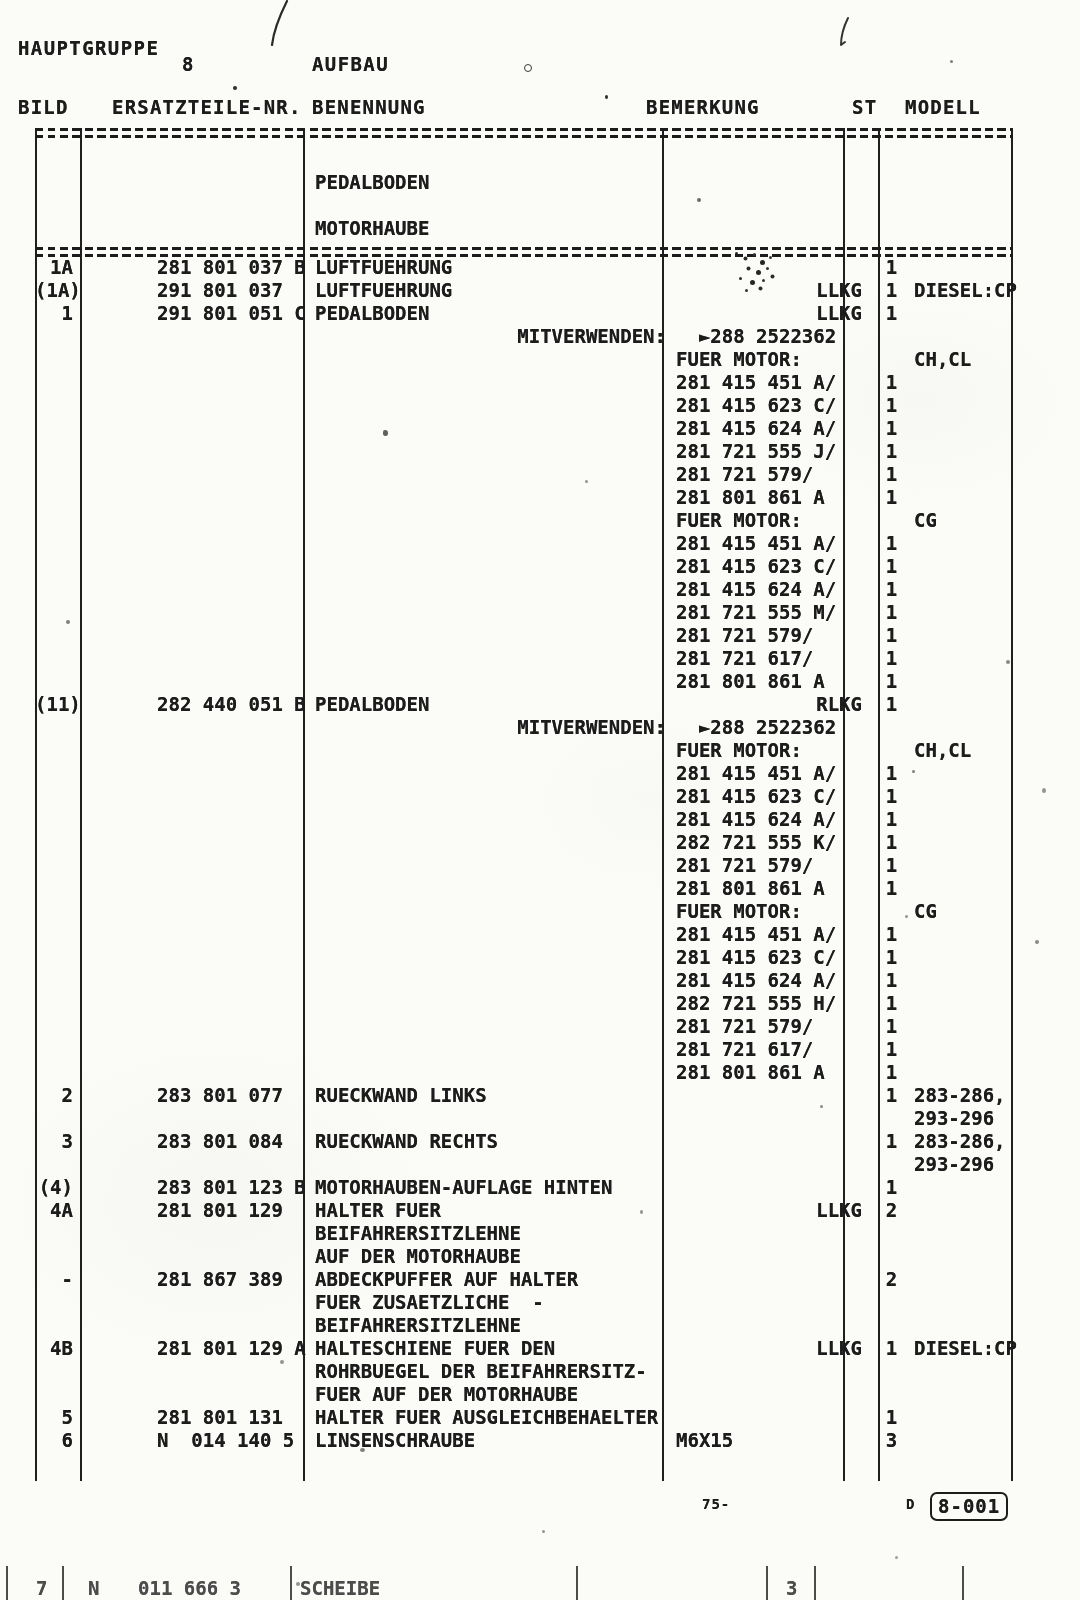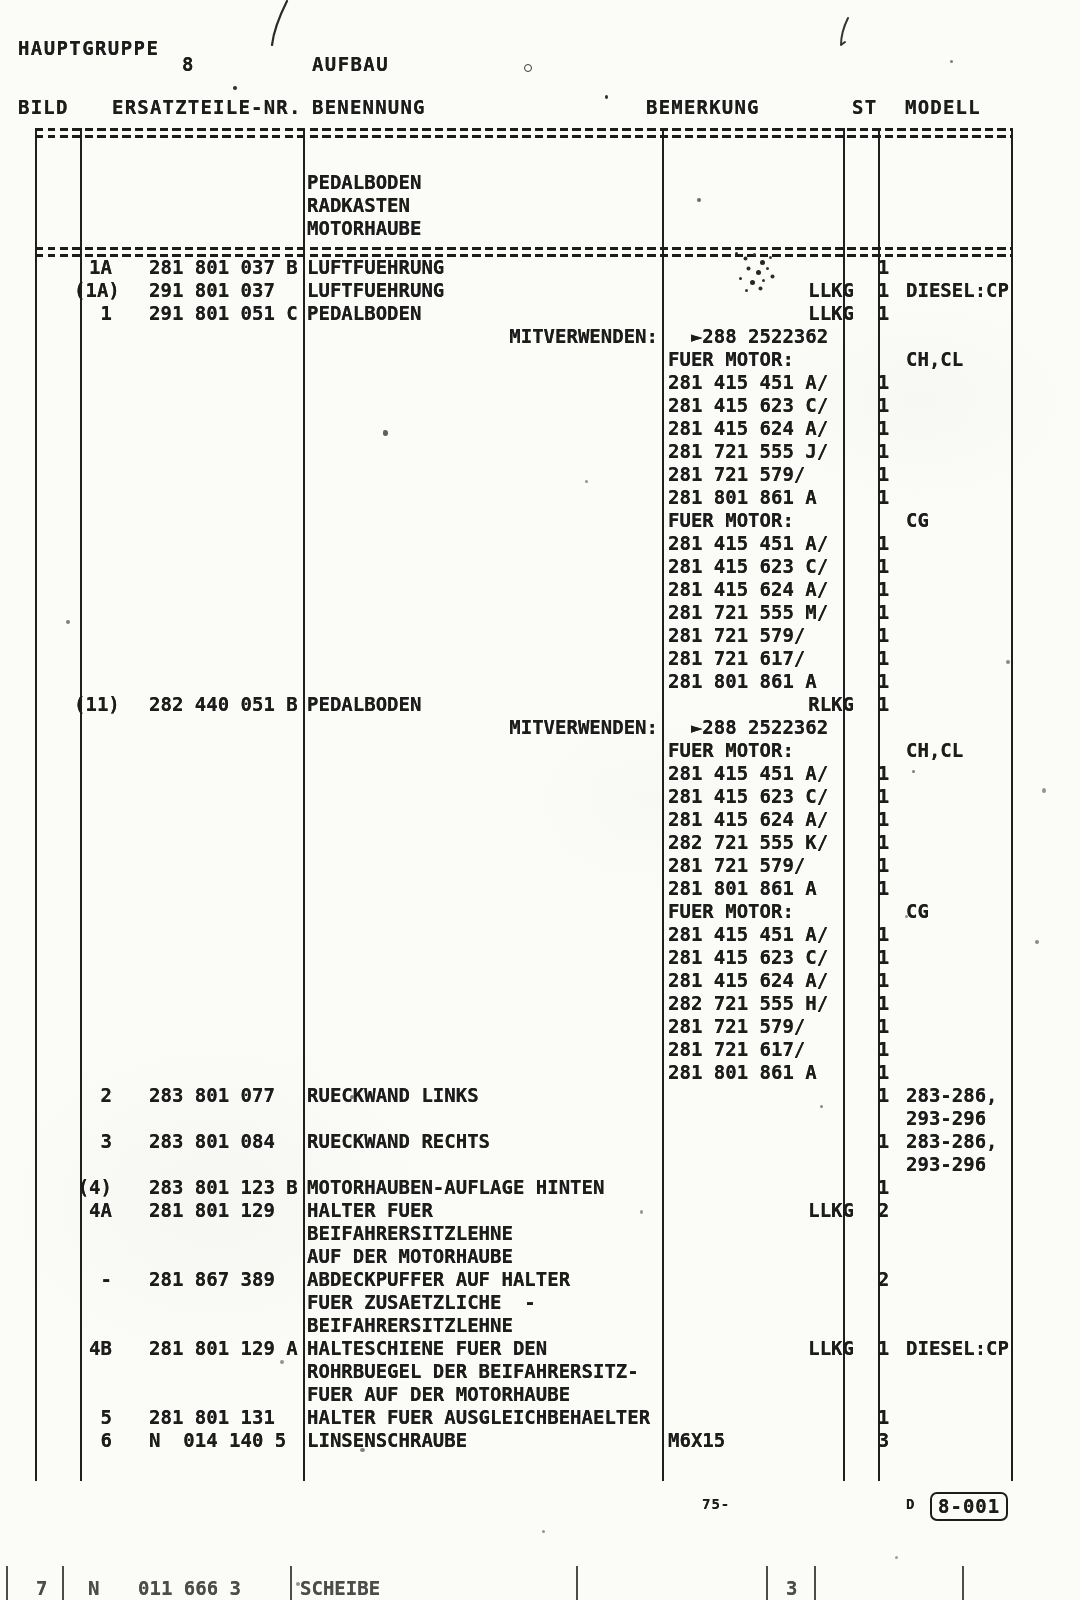--- a/index.html
+++ b/index.html
@@ -38,26 +38,26 @@
     background-image:
       repeating-linear-gradient(90deg, #1c1c1c 0px, #1c1c1c 8px, transparent 8px, transparent 12.5px),
       repeating-linear-gradient(90deg, #1c1c1c 0px, #1c1c1c 8px, transparent 8px, transparent 12.5px);
     background-size: 100% 3px, 100% 3px;
     background-position: 0 0, 0 7px;
     background-repeat: no-repeat, no-repeat;
   }
 
   
   .rows { position: absolute; left: 0; width: 978px; }
-  .trow { display: flex; height: 23px; line-height: 23px; font-size: 19px; padding-left: 39px; }
+  .trow { display: flex; height: 23px; line-height: 23px; font-size: 19px; }
   .trow span { white-space: pre; text-shadow: 0 0 0.6px rgba(25,25,25,0.85); }
   .c { flex: none; overflow: visible; }
   .c-bild   { width: 45px;  display: flex; padding-right: 7px; }
   .c-bild span { margin-left: auto; }
-  .c-nr     { width: 185px; padding-left: 30px; }
+  .c-nr     { width: 185px; padding-left: 30px; margin-left: 47px; }
   .c-ben    { width: 359px; display: flex; justify-content: space-between; padding: 0 5px 0 3px; }
   .c-bem    { width: 203px; display: flex; justify-content: space-between; padding: 0 12px 0 5px; }
   .c-st     { width: 35px;  text-align: center; }
   .c-modell { width: 135px; padding-left: 5px; }
 
   
   .footer-text { font-size: 14px; letter-spacing: 1px; }
   .code-box {
     position: absolute; left: 930px; top: 1492px;
     border: 2.5px solid #1c1c1c; border-radius: 7px;
@@ -127,24 +127,20 @@
             <span></span>
           </div>
           <div class="c c-st"><span></span></div>
           <div class="c c-modell"><span></span></div>
         </div>
         <div class="trow ink">
           <div class="c c-bild">
             <span></span>
           </div>
           <div class="c c-nr"><span></span></div>
-          <div class="c c-ben">
-            <span>RADKASTEN</span>
-            <span></span>
-          </div>
           <div class="c c-bem">
             <span></span>
             <span></span>
           </div>
           <div class="c c-st"><span></span></div>
           <div class="c c-modell"><span></span></div>
         </div>
         <div class="trow ink">
           <div class="c c-bild">
             <span></span>

